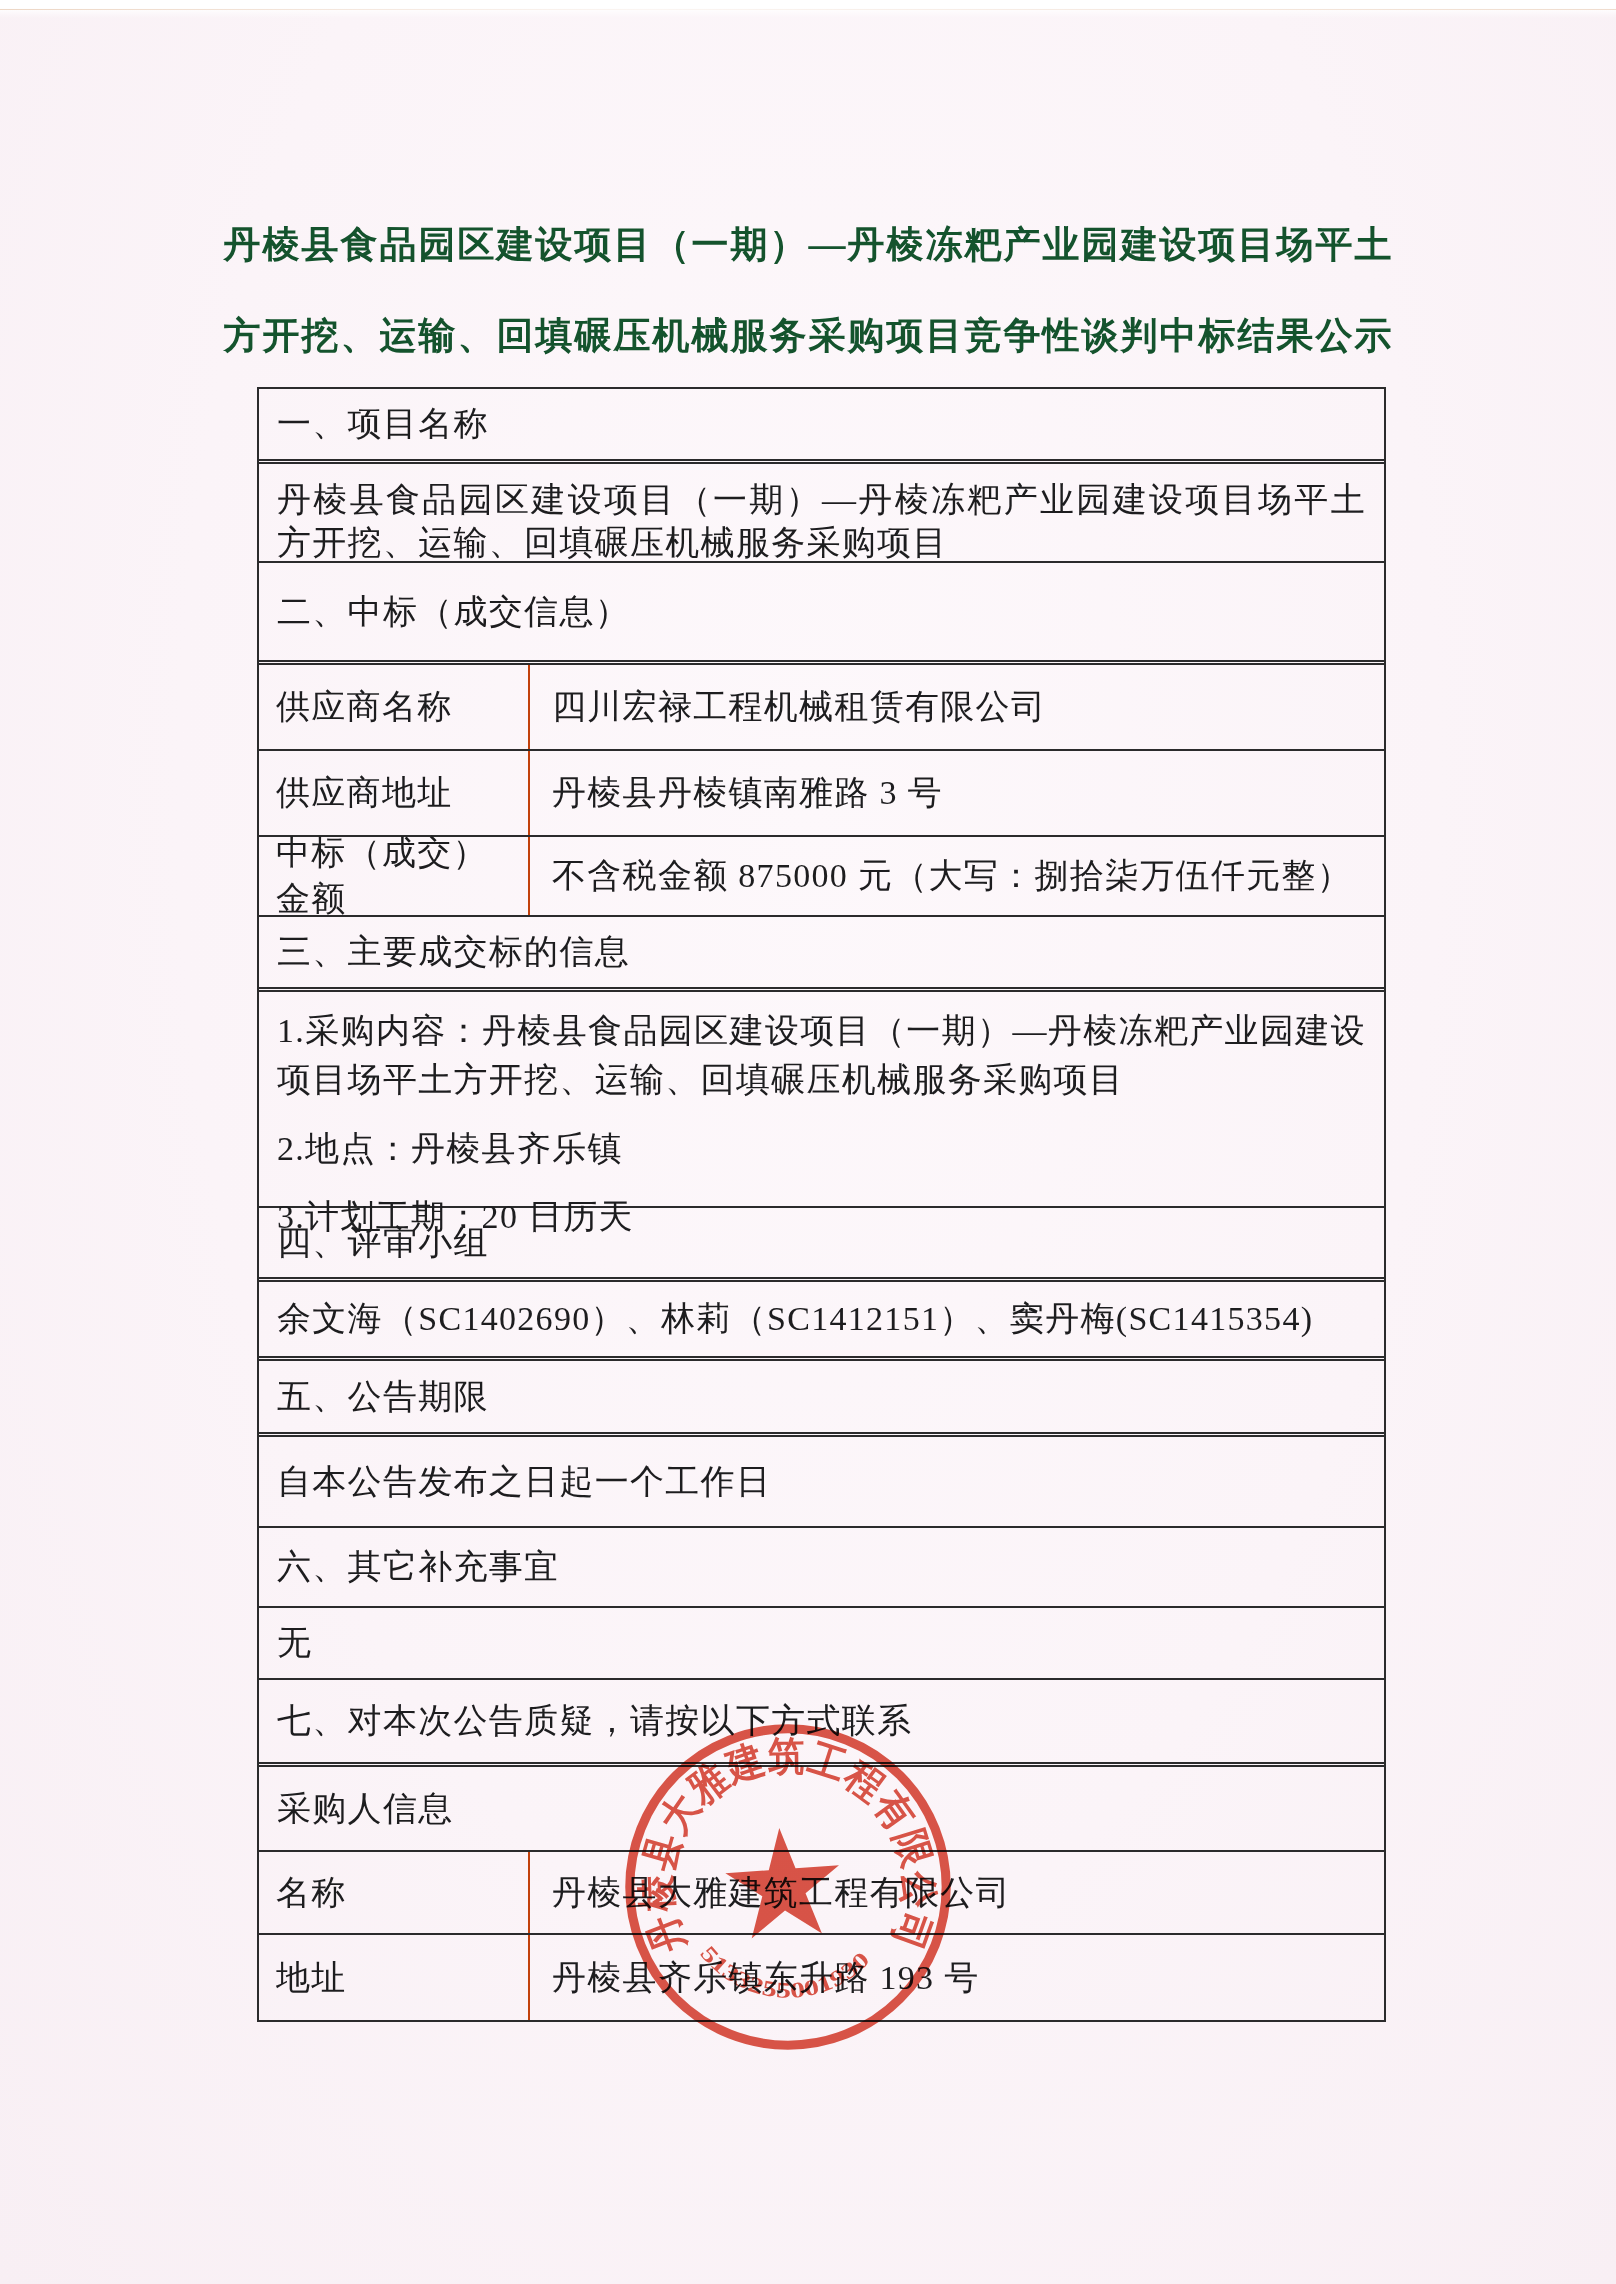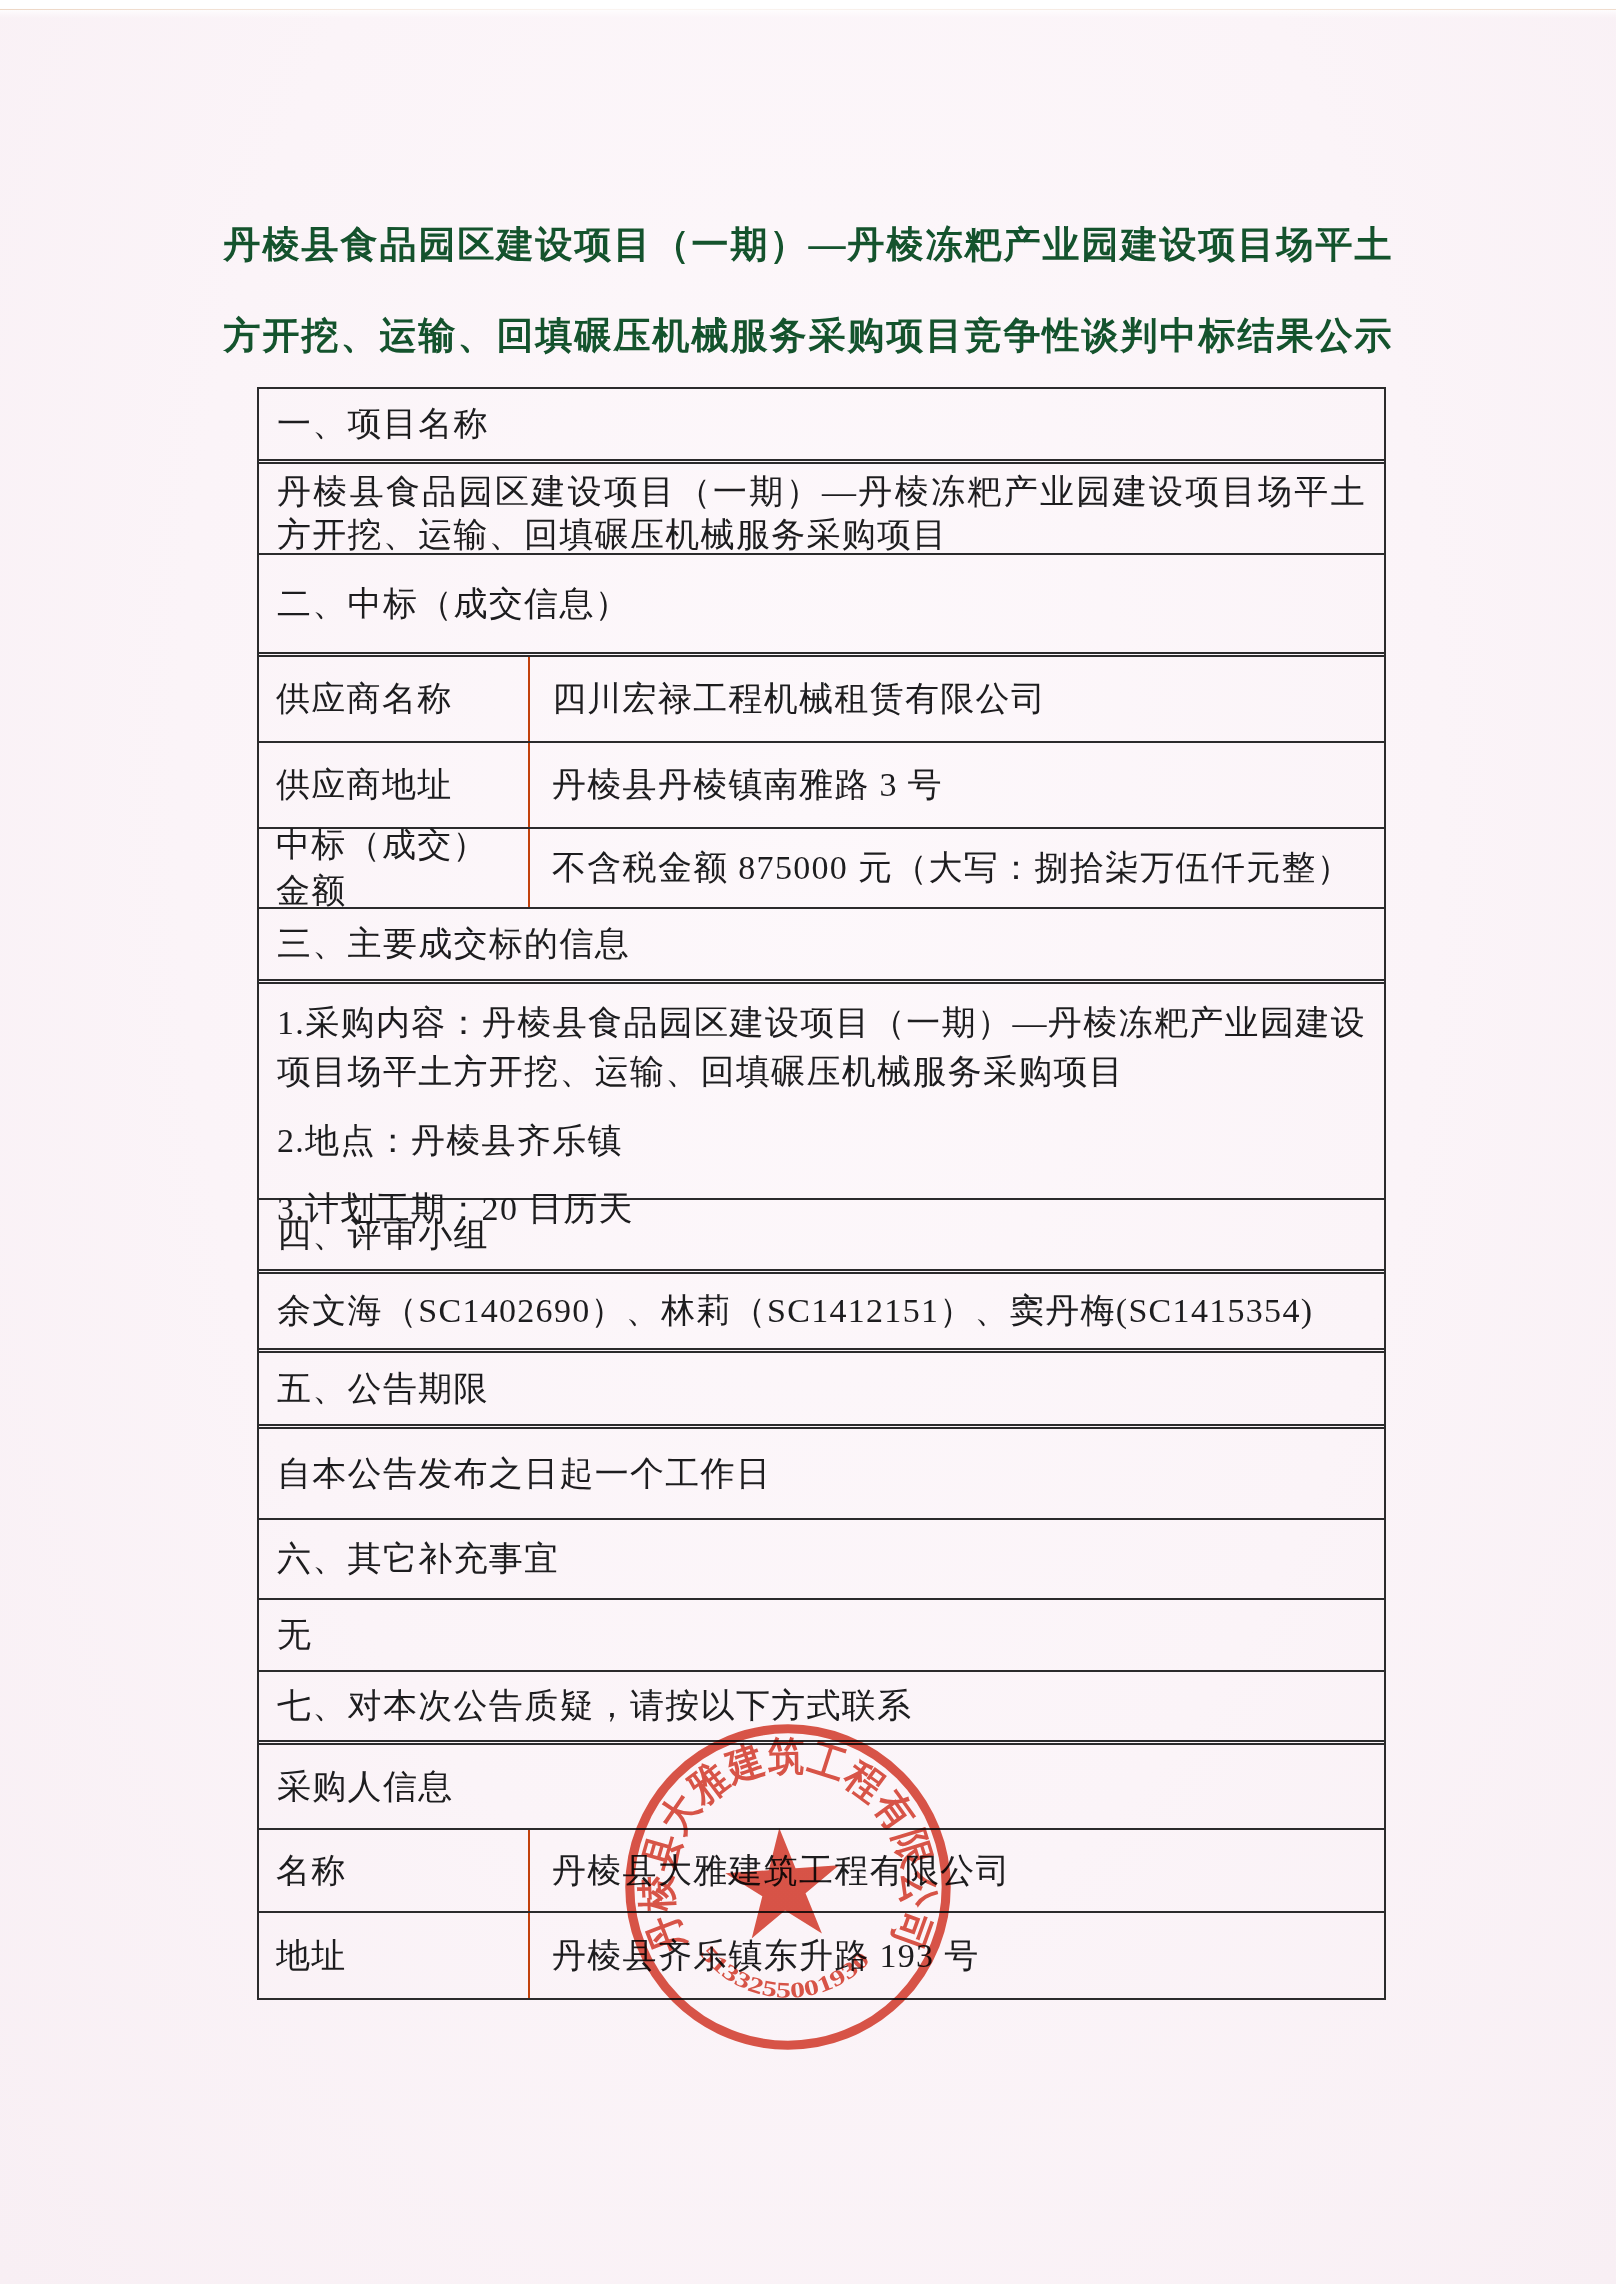--- a/index.html
+++ b/index.html
@@ -29,21 +29,21 @@
     border:2.6px solid #2b2b2c;border-top-width:2px;box-sizing:border-box;
     background:transparent;
   }
   .row{
     box-sizing:border-box;border-bottom:2px solid #2b2b2c;
     font-size:34px;display:flex;align-items:center;letter-spacing:1.3px;
   }
   .row.dbl{border-bottom:5.9px double #2b2b2c;}
   .row:last-child{border-bottom:none;}
   .hdr,.txt{padding:0 18px;}
-  .txt.wrap{display:block;padding:5.9px 18px 0 18px;line-height:43px;text-align:justify;}
+  .txt.wrap{display:block;padding:5.9px 18px 0 18px;line-height:43px;text-align:justify;margin-top:8px;}
   .pair{padding:0;align-items:stretch;}
   .pair .lbl{
     width:271px;flex:none;border-right:2px solid #c2410c;box-sizing:border-box;
     display:flex;align-items:center;padding:0 17px;
   }
   .pair .val{flex:1;display:flex;align-items:center;padding:0 22px;}
   .multi{display:block;padding:14.3px 18px 0 18px;}
   .multi .mi{line-height:49px;margin-bottom:19.6px;text-align:justify;}
   .seal{
     position:absolute;left:622px;top:1721px;width:332px;height:332px;
@@ -98,21 +98,21 @@
   <div class="row txt dbl" style="height:79px">余文海（SC1402690）、林莉（SC1412151）、窦丹梅(SC1415354)</div>
 
   <div class="row hdr dbl" style="height:76px">五、公告期限</div>
 
   <div class="row txt" style="height:91px">自本公告发布之日起一个工作日</div>
 
   <div class="row hdr" style="height:80px">六、其它补充事宜</div>
 
   <div class="row txt" style="height:72px">无</div>
 
-  <div class="row hdr dbl" style="height:73px">七、对本次公告质疑，请按以下方式联系</div>
+  <div class="row hdr dbl" style="height:87px">七、对本次公告质疑，请按以下方式联系</div>
 
   <div class="row txt" style="height:85px">采购人信息</div>
 
   <div class="row pair" style="height:83px">
     <div class="lbl">名称</div>
     <div class="val">丹棱县大雅建筑工程有限公司</div>
   </div>
 
   <div class="row pair" style="height:85px">
     <div class="lbl">地址</div>

